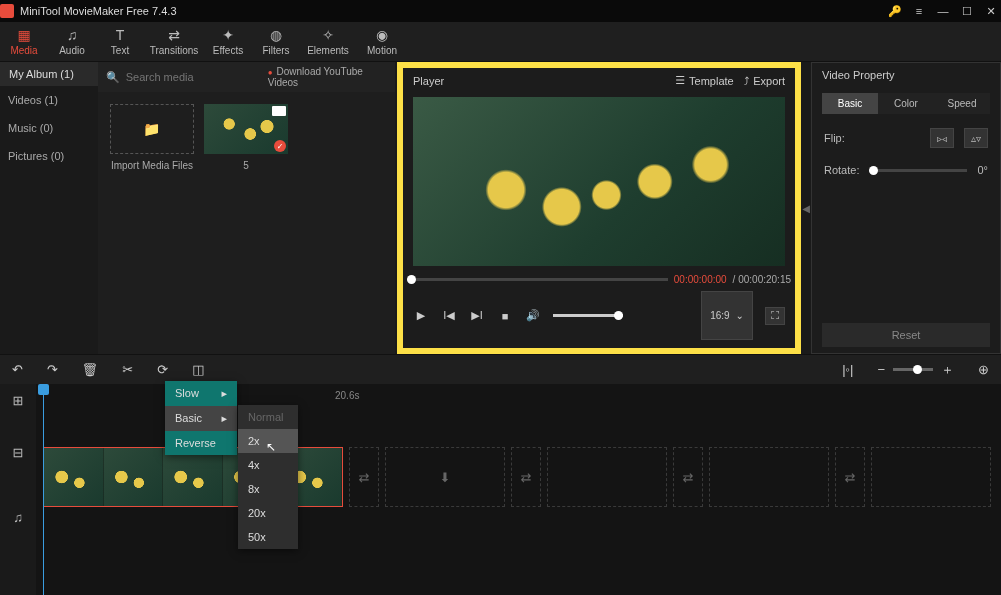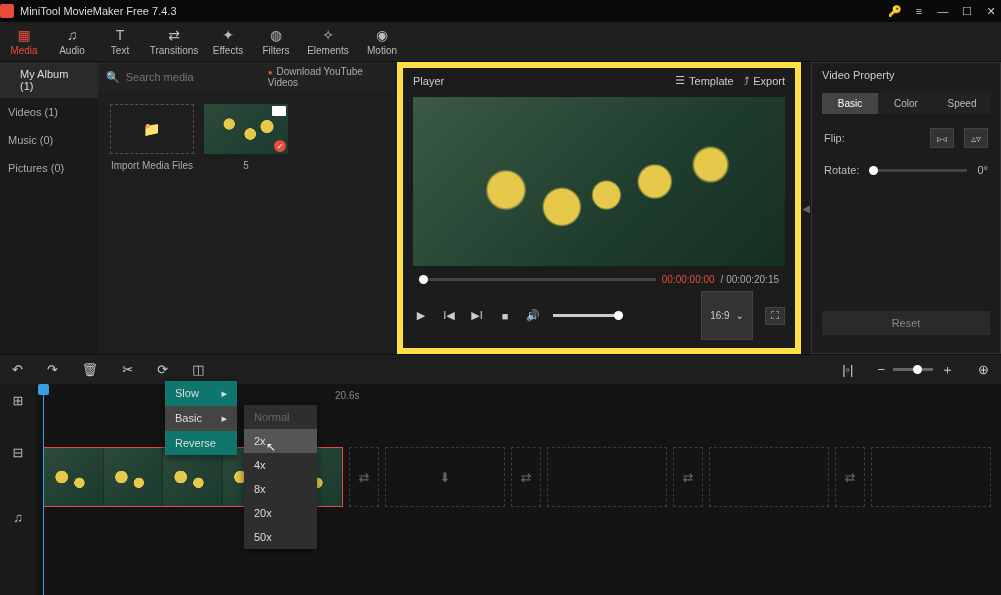--- a/index.html
+++ b/index.html
@@ -21,21 +21,21 @@
 .tool.active .ticon { color: #e74c3c; }
 .tool.motion { width: 52px; }
 .tool.transitions { width: 60px; }
 .tool.elements { width: 56px; }
 
 
 .main { display: flex; height: 292px; }
 
 
 .media-left { width: 98px; background: #1a1a1a; display: flex; flex-direction: column; }
-.media-left .album { background: #2a2a2a; color: #ddd; padding: 6px 20px; font-size: 11px; }
+.media-left .album { background: #2a2a2a; color: #ddd; padding: 6px 9px; font-size: 11px; }
 .media-left .cat { padding: 8px; color: #aaa; font-size: 11px; cursor: pointer; }
 
 .media-main { flex: 1; background: #1e1e1e; display: flex; flex-direction: column; }
 .media-search { display: flex; align-items: center; padding: 4px 8px; color: #888; background: #222; }
 .media-search .sicon { margin-right: 6px; font-size: 11px; }
 .media-search input { background: transparent; border: none; color: #ccc; flex: 1; font-size: 11px; outline: none; }
 .media-search .dl { color: #aaa; font-size: 10px; cursor: pointer; }
 .media-search .dl::before { content: "●"; color: #e74c3c; margin-right: 4px; font-size: 8px; }
 
 .media-grid { display: flex; gap: 10px; padding: 12px; }
@@ -45,21 +45,21 @@
 .thumb { width: 84px; height: 50px; background: radial-gradient(circle at 30% 40%, #e6c84a 8%, transparent 9%), radial-gradient(circle at 55% 60%, #e6c84a 10%, transparent 11%), radial-gradient(circle at 75% 45%, #e6c84a 9%, transparent 10%), linear-gradient(135deg, #2d4a3a, #1a3a2e); position: relative; cursor: pointer; }
 .thumb .cam { position: absolute; top: 2px; right: 2px; width: 14px; height: 10px; background: #fff; border-radius: 1px; }
 .thumb .check { position: absolute; bottom: 2px; right: 2px; width: 12px; height: 12px; background: #e74c3c; border-radius: 50%; color: #fff; font-size: 8px; display: flex; align-items: center; justify-content: center; }
 
 
 .player { width: 404px; background: #1c1c1c; margin-left: 2px; display: flex; flex-direction: column; border: 6px solid #fde047; }
 .player-head { display: flex; align-items: center; padding: 6px 10px; color: #ccc; font-size: 11px; }
 .player-head .spacer { flex: 1; }
 .player-head .hbtn { display: flex; align-items: center; gap: 4px; margin-left: 10px; cursor: pointer; color: #ccc; }
 .preview { flex: 1; margin: 4px 10px; background: radial-gradient(circle at 25% 55%, #e6c84a 6%, transparent 7%), radial-gradient(circle at 40% 65%, #e6c84a 7%, transparent 8%), radial-gradient(circle at 52% 58%, #e6c84a 6%, transparent 7%), radial-gradient(circle at 65% 50%, #e6c84a 6%, transparent 7%), radial-gradient(circle at 80% 40%, #e6c84a 5%, transparent 6%), linear-gradient(135deg, #3a5a45, #1e3d2e 60%, #162e22); }
-.player-prog { margin: 4px 16px 0; display: flex; align-items: center; gap: 6px; }
+.player-prog { margin: 4px 4px 0; display: flex; align-items: center; gap: 6px; }
 .player-prog .track { flex: 1; height: 3px; background: #444; position: relative; }
 .player-prog .track .dot { position: absolute; left: 0; top: -3px; width: 9px; height: 9px; background: #fff; border-radius: 50%; }
 .player-prog .time-cur { color: #e74c3c; font-size: 10px; }
 .player-prog .time-tot { color: #aaa; font-size: 10px; }
 .player-ctrls { display: flex; align-items: center; padding: 6px 10px 8px; gap: 12px; }
 .pc-btn { color: #ccc; width: 16px; text-align: center; cursor: pointer; font-size: 11px; }
 .vol-track { width: 70px; height: 3px; background: #ccc; position: relative; }
 .vol-track .vdot { position: absolute; right: 0; top: -3px; width: 9px; height: 9px; background: #fff; border-radius: 50%; }
 .pc-spacer { flex: 1; }
 .aspect { background: #333; border: 1px solid #444; padding: 18px 8px; font-size: 10px; cursor: pointer; display: flex; align-items: center; gap: 6px; }
@@ -71,21 +71,21 @@
 
 .props { width: 190px; background: #1c1c1c; display: flex; flex-direction: column; border: 1px solid #333; }
 .props-head { padding: 6px 10px; color: #ccc; font-size: 11px; }
 .props-tabs { display: flex; margin: 6px 10px; background: #222; }
 .ptab { flex: 1; text-align: center; padding: 5px 0; font-size: 10px; color: #bbb; cursor: pointer; }
 .ptab.active { background: #444; color: #fff; }
 .prow { display: flex; align-items: center; padding: 8px 12px; gap: 10px; font-size: 11px; color: #bbb; }
 .pbtn { width: 24px; height: 20px; background: #333; border: 1px solid #444; display: flex; align-items: center; justify-content: center; cursor: pointer; font-size: 10px; }
 .rot-slider { flex: 1; height: 3px; background: #444; position: relative; }
 .rot-slider .rdot { position: absolute; left: 0; top: -3px; width: 9px; height: 9px; background: #fff; border-radius: 50%; }
-.reset { margin: auto 10px 18px; padding: 6px; text-align: center; background: #2a2a2a; color: #888; font-size: 11px; cursor: pointer; }
+.reset { margin: auto 10px 6px; padding: 6px; text-align: center; background: #2a2a2a; color: #888; font-size: 11px; cursor: pointer; }
 
 
 .editbar { height: 30px; background: #1f1f1f; display: flex; align-items: center; padding: 0 12px; gap: 24px; border-top: 1px solid #111; }
 .ebtn { color: #ccc; cursor: pointer; font-size: 13px; }
 .esp { flex: 1; }
 .zoom { display: flex; align-items: center; gap: 8px; }
 .ztrack { width: 40px; height: 3px; background: #666; position: relative; }
 .ztrack .zdot { position: absolute; left: 50%; top: -3px; width: 9px; height: 9px; background: #fff; border-radius: 50%; }
 
 
@@ -101,21 +101,21 @@
 
 .tl-clip { position: absolute; left: 43px; top: 63px; width: 300px; height: 60px; border: 1px solid #e74c3c; display: flex; overflow: hidden; }
 .clip-seg { flex: 1; background: radial-gradient(circle at 30% 50%, #e6c84a 12%, transparent 13%), radial-gradient(circle at 60% 60%, #e6c84a 10%, transparent 11%), linear-gradient(135deg, #2d4a3a, #1a3a2e); border-right: 1px solid rgba(0,0,0,0.3); }
 
 .tl-slot { position: absolute; top: 63px; height: 60px; border: 1px dashed #3a3a3a; display: flex; align-items: center; justify-content: center; color: #666; font-size: 13px; }
 
 
 .menu1 { position: absolute; left: 165px; top: 381px; width: 72px; background: #0f766e; z-index: 20; box-shadow: 0 2px 8px rgba(0,0,0,0.5); }
 .menu1 .mi { padding: 6px 10px; font-size: 11px; color: #ddd; display: flex; justify-content: space-between; cursor: pointer; }
 .menu1 .mi.hover { background: #444; }
-.menu2 { position: absolute; left: 244px; top: 405px; width: 73px; background: #2e2e2e; z-index: 21; box-shadow: 0 2px 8px rgba(0,0,0,0.5); }
+.menu2 { position: absolute; left: 238px; top: 405px; width: 60px; background: #2e2e2e; z-index: 21; box-shadow: 0 2px 8px rgba(0,0,0,0.5); }
 .menu2 .mi { padding: 6px 10px; font-size: 11px; color: #ddd; cursor: pointer; }
 .menu2 .mi.disabled { color: #666; }
 .menu2 .mi.hover { background: #555; }
 
 .cursor { position: absolute; left: 266px; top: 440px; z-index: 30; color: #fff; font-size: 12px; pointer-events: none; }
 </style>
 </head>
 <body>
 
 <div class="titlebar">

